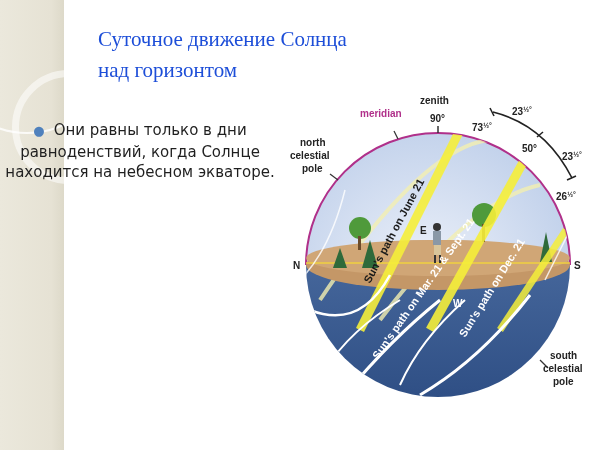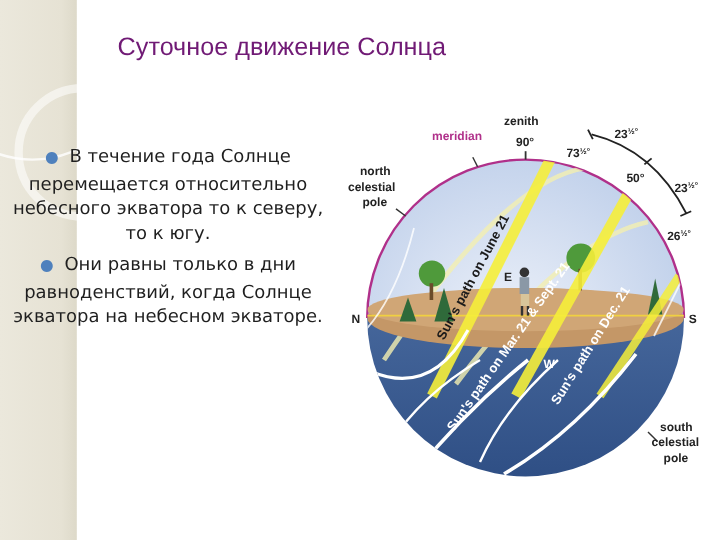--- a/index.html
+++ b/index.html
@@ -1,39 +1,39 @@
 <!DOCTYPE html>
 <html><head>
 <meta charset="utf-8">
 <style>
   html, body { margin: 0; padding: 0; }
   body { width: 600px; height: 450px; position: relative; overflow: hidden; background: #ffffff; font-family: "DejaVu Sans", sans-serif; }
   .sidebar { position: absolute; left: 0; top: 0; width: 64px; height: 450px; background: linear-gradient(90deg, #ebe8dc 0%, #e6e2d4 80%, #ddd9c9 100%); }
   .deco { position: absolute; border-radius: 50%; }
-  .title { position: absolute; left: 98px; top: 24px; font-size: 21px; line-height: 31px; color: #701a75; font-family: Liberation Sans, sans-serif; }
+  .title { position: absolute; left: 98px; top: 24px; font-size: 21px; line-height: 31px; color: #1d4ed8; font-family: Liberation Serif, serif; }
   .bullets { position: absolute; left: 0; top: 120px; width: 280px; }
   .bullet { text-align: center; font-size: 15px; line-height: 20.5px; color: #1f1f1f; margin-bottom: 6px; font-family: "DejaVu Sans", sans-serif; }
   .dot { color: #4f81bd; font-size: 13px; margin-right: 9px; }
   svg text { font-family: "Liberation Sans", sans-serif; font-weight: bold; }
 </style>
 </head>
 <body>
 
 <div class="sidebar">
   <div class="deco" style="left:-60px; top:-40px; width:170px; height:170px; border:2px solid rgba(255,255,255,0.8);"></div>
   <div class="deco" style="left:12px; top:70px; width:100px; height:100px; border:7px solid rgba(255,255,255,0.55);"></div>
 </div>
 
 <div class="title">
   <div>Суточное движение Солнца</div>
+  <div>над горизонтом</div>
 </div>
 
 <div class="bullets">
-  <div class="bullet"><span class="dot">●</span><span>В течение года Солнце перемещается относительно небесного экватора то к северу, то к югу.</span></div>
-  <div class="bullet"><span class="dot">●</span><span>Они равны только в дни равноденствий, когда Солнце экватора на небесном экваторе.</span></div>
+  <div class="bullet"><span class="dot">●</span><span>Они равны только в дни равноденствий, когда Солнце находится на небесном экваторе.</span></div>
 </div>
 
 <svg style="position:absolute; left:0; top:0;" width="600" height="450" viewBox="0 0 600 450">
   <defs>
     <radialGradient id="skyG" cx="0.45" cy="0.55" r="0.7">
       <stop offset="0" stop-color="#eef2fa"></stop>
       <stop offset="1" stop-color="#b9cbe8"></stop>
     </radialGradient>
     <linearGradient id="belowG" x1="0" y1="0" x2="0" y2="1">
       <stop offset="0" stop-color="#5b7db0"></stop>

